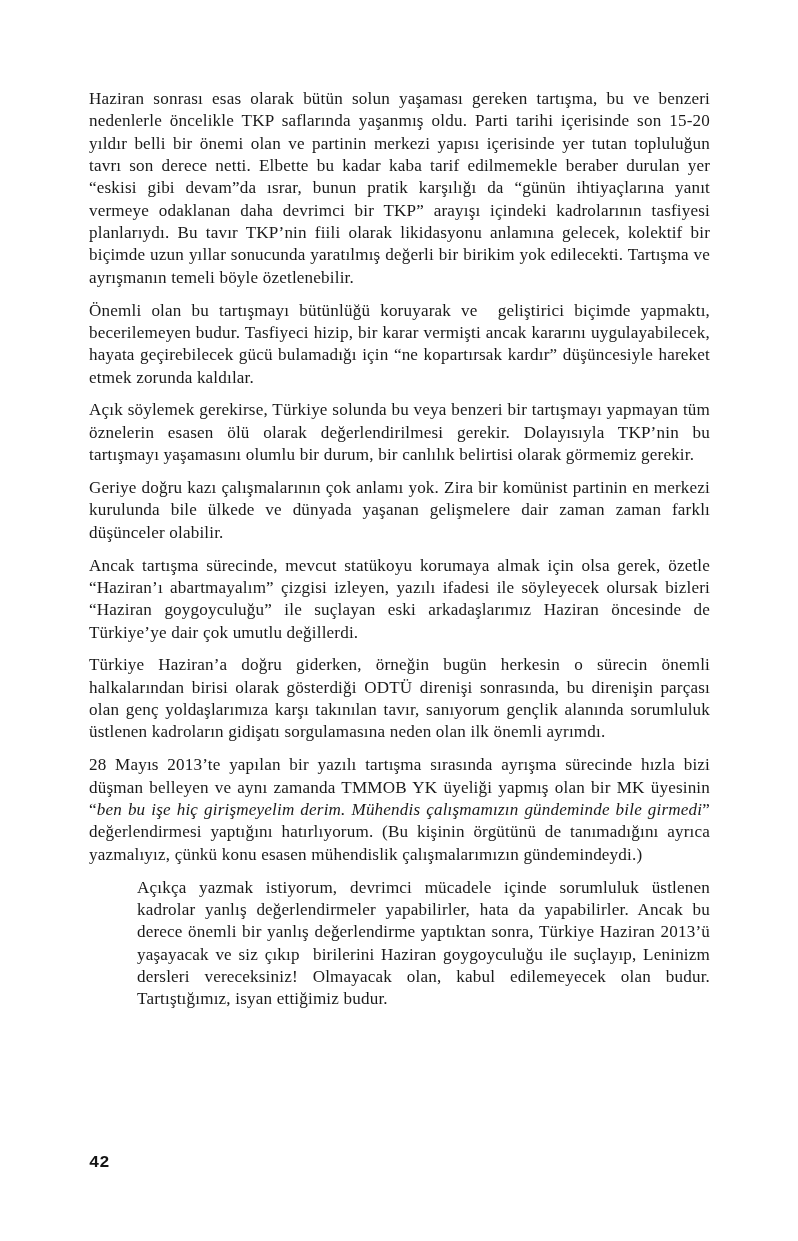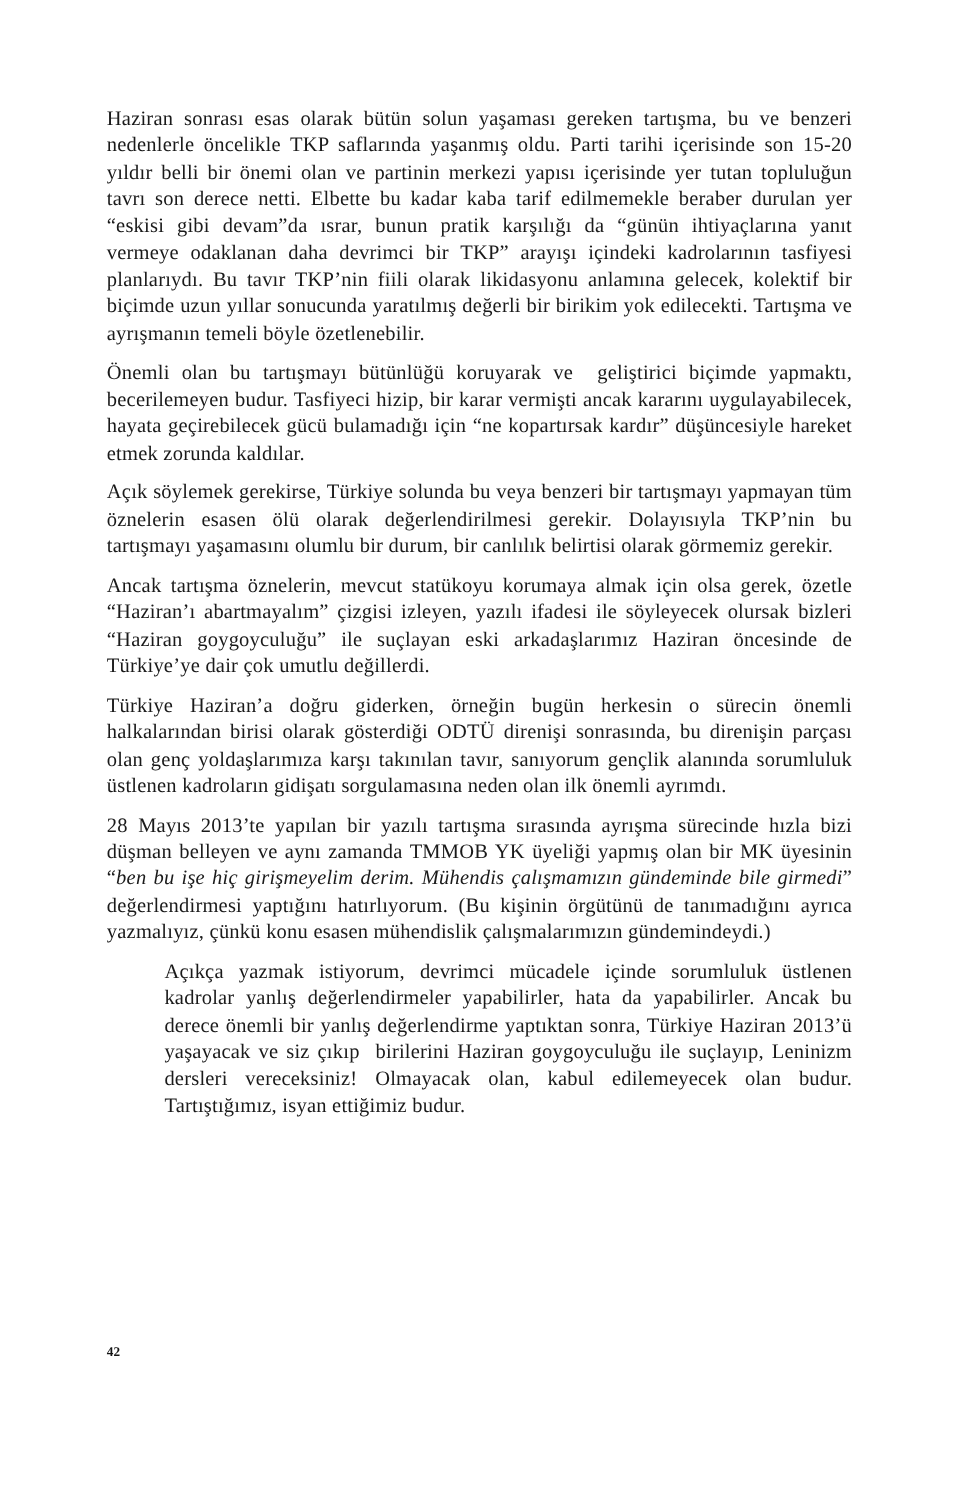--- a/index.html
+++ b/index.html
@@ -45,44 +45,45 @@
   .para:last-of-type {
     margin-bottom: 0;
     margin-left: 48px;
   }
   .quote-italic {
     font-style: italic;
   }
   .folio {
     position: absolute;
     left: 89px;
-    top: 1119px;
-    font-family: Liberation Serif, serif;
+    top: 1155px;
+    font-family: Liberation Mono, monospace;
     font-weight: bold;
-    font-size: 11px;
+    font-size: 17px;
     line-height: 16px;
     color: #141414;
     letter-spacing: 0.01em;
   }
 </style>
 </head>
 <body>
 
 <div class="page">
 
   <div class="text-column">
 
     <p class="para">Haziran sonrası esas olarak bütün solun yaşaması gereken tartışma, bu ve benzeri nedenlerle öncelikle TKP saflarında yaşanmış oldu. Parti tarihi içerisinde son 15-20 yıldır belli bir önemi olan ve partinin merkezi yapısı içerisinde yer tutan topluluğun tavrı son derece netti. Elbette bu kadar kaba tarif edilmemekle beraber durulan yer “eskisi gibi devam”da ısrar, bunun pratik karşılığı da “günün ihtiyaçlarına yanıt vermeye odaklanan daha devrimci bir TKP” arayışı içindeki kadrolarının tasfiyesi planlarıydı. Bu tavır TKP’nin fiili olarak likidasyonu anlamına gelecek, kolektif bir biçimde uzun yıllar sonucunda yaratılmış değerli bir birikim yok edilecekti. Tartışma ve ayrışmanın temeli böyle özetlenebilir.</p>
 
     <p class="para">Önemli olan bu tartışmayı bütünlüğü koruyarak ve  geliştirici biçimde yapmaktı, becerilemeyen budur. Tasfiyeci hizip, bir karar vermişti ancak kararını uygulayabilecek, hayata geçirebilecek gücü bulamadığı için “ne kopartırsak kardır” düşüncesiyle hareket etmek zorunda kaldılar.</p>
 
     <p class="para">Açık söylemek gerekirse, Türkiye solunda bu veya benzeri bir tartışmayı yapmayan tüm öznelerin esasen ölü olarak değerlendirilmesi gerekir. Dolayısıyla TKP’nin bu tartışmayı yaşamasını olumlu bir durum, bir canlılık belirtisi olarak görmemiz gerekir.</p>
 
+    <p class="para">Geriye doğru kazı çalışmalarının çok anlamı yok. Zira bir komünist partinin en merkezi kurulunda bile ülkede ve dünyada yaşanan gelişmelere dair zaman zaman farklı düşünceler olabilir.</p>
 
-    <p class="para">Ancak tartışma öznelerin, mevcut statükoyu korumaya almak için olsa gerek, özetle “Haziran’ı abartmayalım” çizgisi izleyen, yazılı ifadesi ile söyleyecek olursak bizleri “Haziran goygoyculuğu” ile suçlayan eski arkadaşlarımız Haziran öncesinde de Türkiye’ye dair çok umutlu değillerdi.</p>
+    <p class="para">Ancak tartışma sürecinde, mevcut statükoyu korumaya almak için olsa gerek, özetle “Haziran’ı abartmayalım” çizgisi izleyen, yazılı ifadesi ile söyleyecek olursak bizleri “Haziran goygoyculuğu” ile suçlayan eski arkadaşlarımız Haziran öncesinde de Türkiye’ye dair çok umutlu değillerdi.</p>
 
     <p class="para">Türkiye Haziran’a doğru giderken, örneğin bugün herkesin o sürecin önemli halkalarından birisi olarak gösterdiği ODTÜ direnişi sonrasında, bu direnişin parçası olan genç yoldaşlarımıza karşı takınılan tavır, sanıyorum gençlik alanında sorumluluk üstlenen kadroların gidişatı sorgulamasına neden olan ilk önemli ayrımdı.</p>
 
     <p class="para"><span>28 Mayıs 2013’te yapılan bir yazılı tartışma sırasında ayrışma sürecinde hızla bizi düşman belleyen ve aynı zamanda TMMOB YK üyeliği yapmış olan bir MK üyesinin “</span><span class="quote-italic">ben bu işe hiç girişmeyelim derim. Mühendis çalışmamızın gündeminde bile girmedi</span><span>” değerlendirmesi yaptığını hatırlıyorum. (Bu kişinin örgütünü de tanımadığını ayrıca yazmalıyız, çünkü konu esasen mühendislik çalışmalarımızın gündemindeydi.)</span></p>
 
     <p class="para">Açıkça yazmak istiyorum, devrimci mücadele içinde sorumluluk üstlenen kadrolar yanlış değerlendirmeler yapabilirler, hata da yapabilirler. Ancak bu derece önemli bir yanlış değerlendirme yaptıktan sonra, Türkiye Haziran 2013’ü yaşayacak ve siz çıkıp  birilerini Haziran goygoyculuğu ile suçlayıp, Leninizm dersleri vereceksiniz! Olmayacak olan, kabul edilemeyecek olan budur. Tartıştığımız, isyan ettiğimiz budur.</p>
 
   </div>
 
   <div class="folio">42</div>

